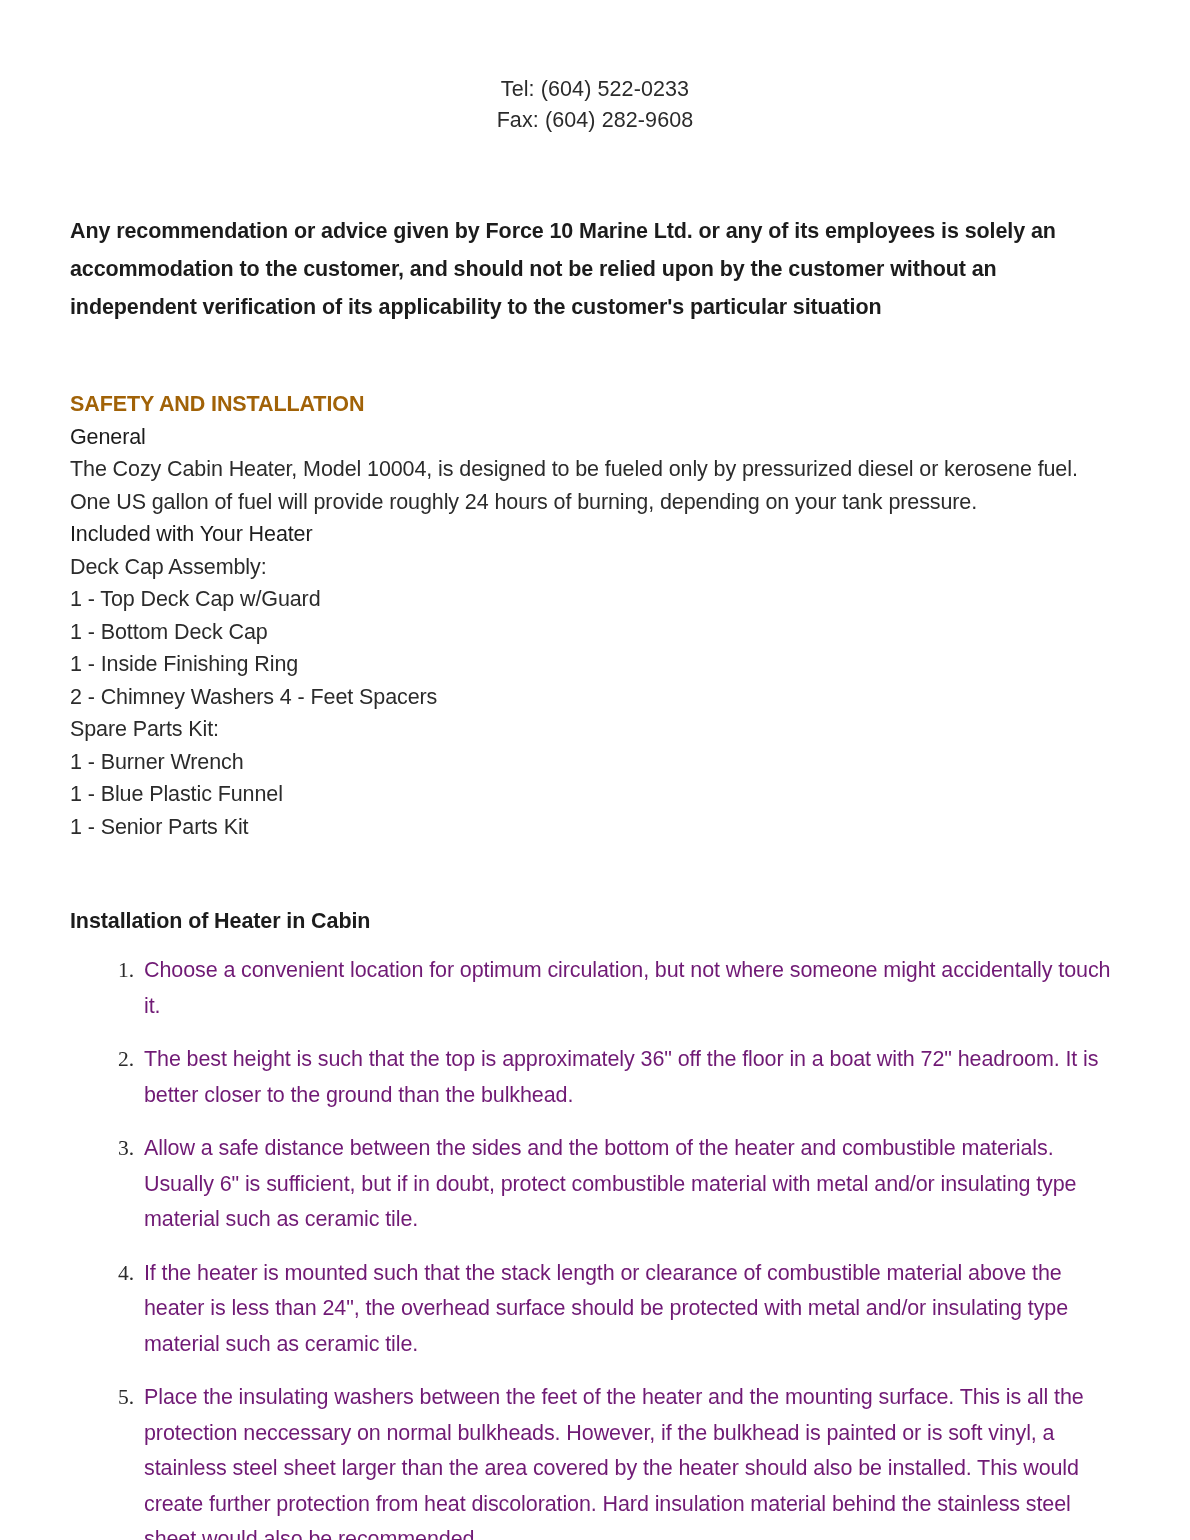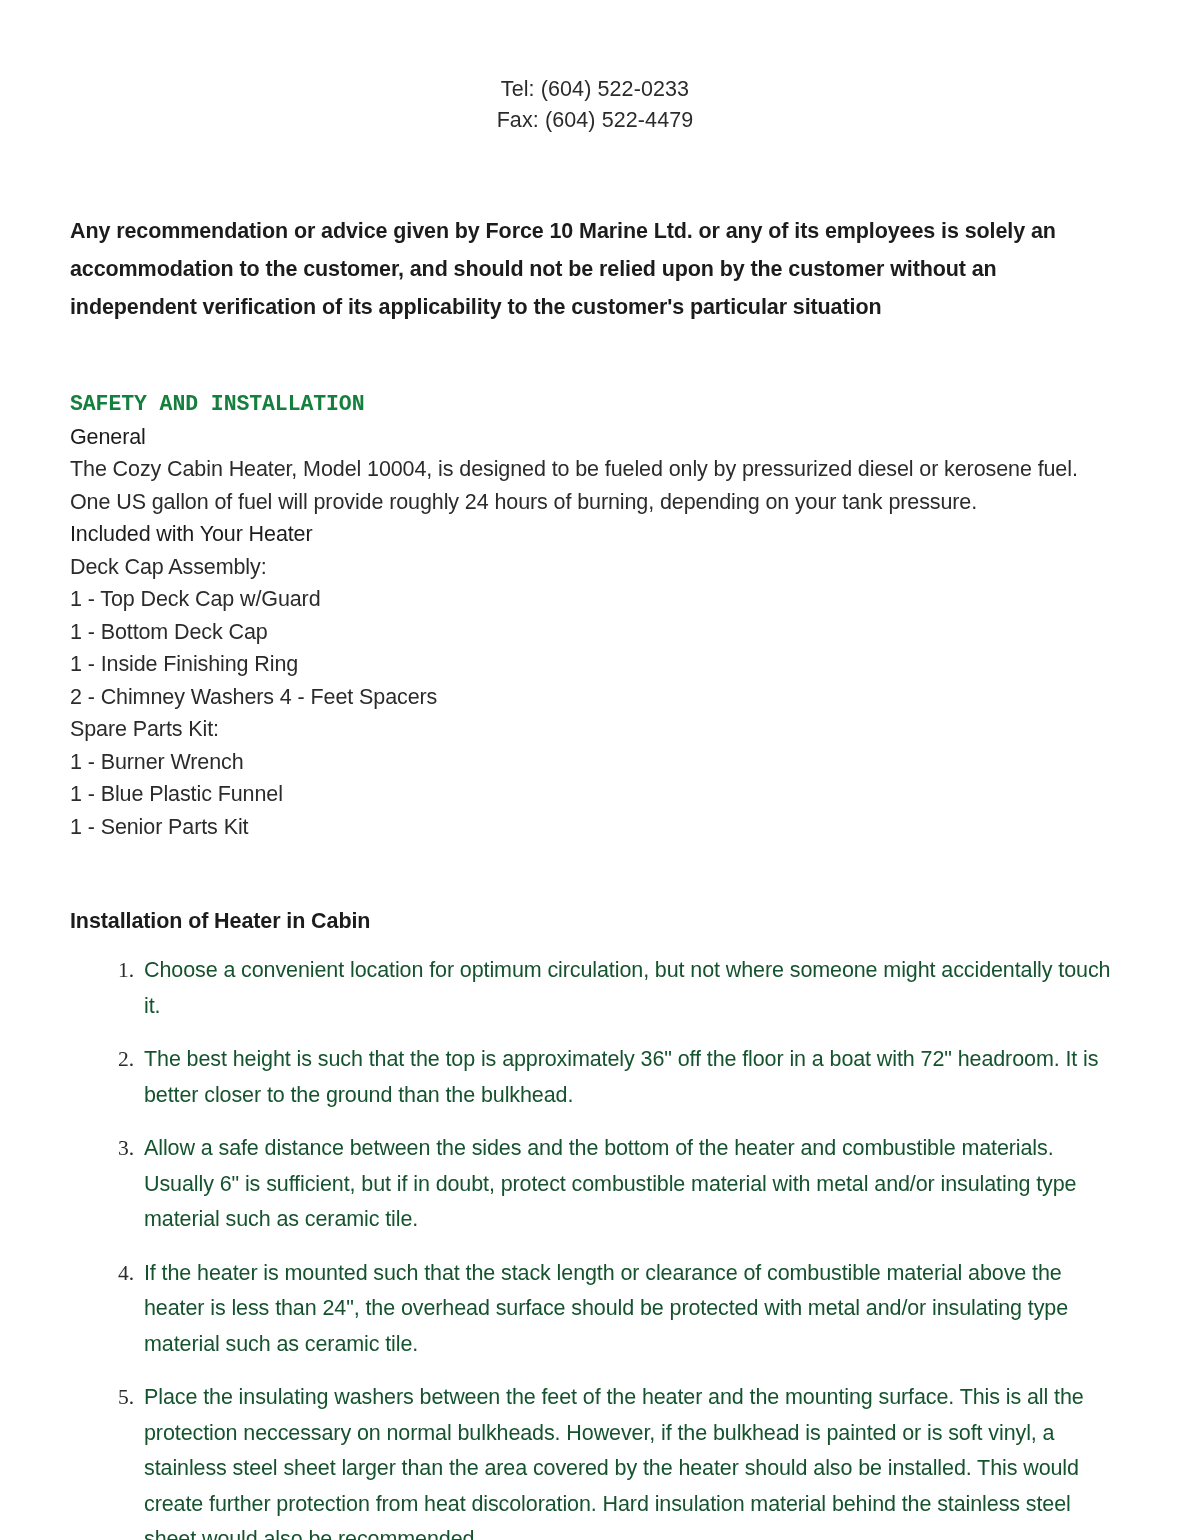--- a/index.html
+++ b/index.html
@@ -49,23 +49,22 @@
   }
 
   
   .section {
     margin-top: 62px;
   }
   .heading {
     font-size: 21.5px;
     font-weight: bold;
     line-height: 32.5px;
-    color: #15803d;
+    color: #a16207;
     letter-spacing: -0.1px;
-    font-family: Liberation Mono, monospace;
   }
   .para {
     font-size: 21.5px;
     line-height: 32.5px;
     color: #2b2b2b;
     letter-spacing: -0.1px;
   }
   .subheading {
     font-size: 21.5px;
     font-weight: normal;
@@ -92,21 +91,21 @@
   ol.steps {
     margin: 16px 0 0 0;
     padding: 0 0 0 72px;
     list-style: none;
     counter-reset: step;
   }
   ol.steps > li {
     position: relative;
     font-size: 21.5px;
     line-height: 35.5px;
-    color: #14532d;
+    color: #701a75;
     letter-spacing: -0.1px;
     margin-bottom: 18px;
     padding-left: 2px;
     max-width: 990px;
     counter-increment: step;
   }
   ol.steps > li::before {
     content: counter(step) ".";
     position: absolute;
     left: -38px;
@@ -119,21 +118,21 @@
     font-family: "Liberation Serif", serif;
   }
 </style>
 </head>
 <body>
 
 <div class="page">
 
   <div class="contact-block">
     <div class="contact-line">Tel: (604) 522-0233</div>
-    <div class="contact-line">Fax: (604) 522-4479</div>
+    <div class="contact-line">Fax: (604) 282-9608</div>
   </div>
 
   <div class="disclaimer">Any recommendation or advice given by Force 10 Marine Ltd. or any of its employees is solely an accommodation to the customer, and should not be relied upon by the customer without an independent verification of its applicability to the customer's particular situation</div>
 
   <div class="section">
     <div class="heading">SAFETY AND INSTALLATION</div>
     <div class="subheading">General</div>
     <div class="para">The Cozy Cabin Heater, Model 10004, is designed to be fueled only by pressurized diesel or kerosene fuel.</div>
     <div class="para">One US gallon of fuel will provide roughly 24 hours of burning, depending on your tank pressure.</div>
 

